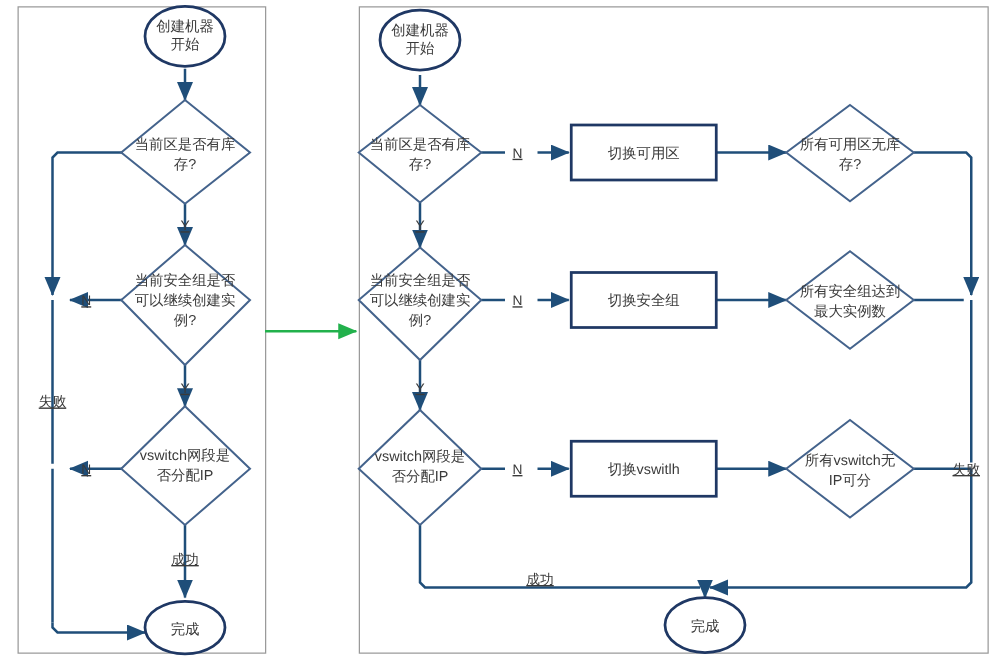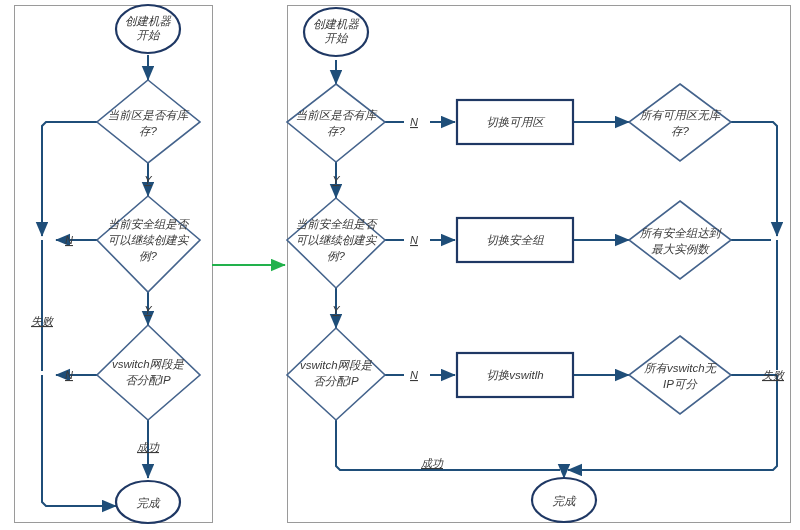--- a/index.html
+++ b/index.html
@@ -1,18 +1,18 @@
 <!DOCTYPE html>
 <html><head>
 <meta charset="utf-8">
 <style>
   html,body{margin:0;padding:0;background:#ffffff;}
   body{width:800px;height:530px;overflow:hidden;
        font-family:"Liberation Sans","DejaVu Sans",sans-serif;}
-  #stage{position:relative;width:800px;height:450px;font-style:italic;}
+  #stage{position:relative;width:800px;height:450px;}
   #stage svg{position:absolute;left:0;top:0;}
   .node-txt{fill:#3A3A3A;font-size:11.5px;font-family:"Liberation Sans","DejaVu Sans",sans-serif;}
   .edge-lbl{fill:#3A3A3A;font-size:11px;text-decoration:underline;
             font-family:"Liberation Sans","DejaVu Sans",sans-serif;}
 </style>
 </head>
 <body>
 
 <div id="stage">
   <svg width="800" height="530" viewBox="0 0 800 530">

